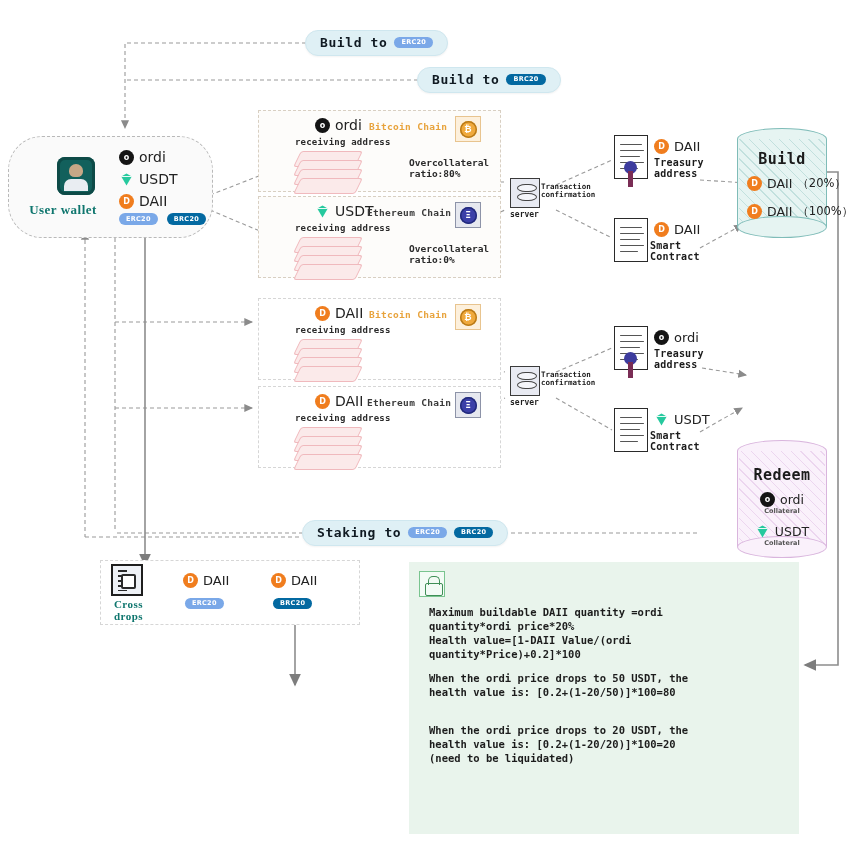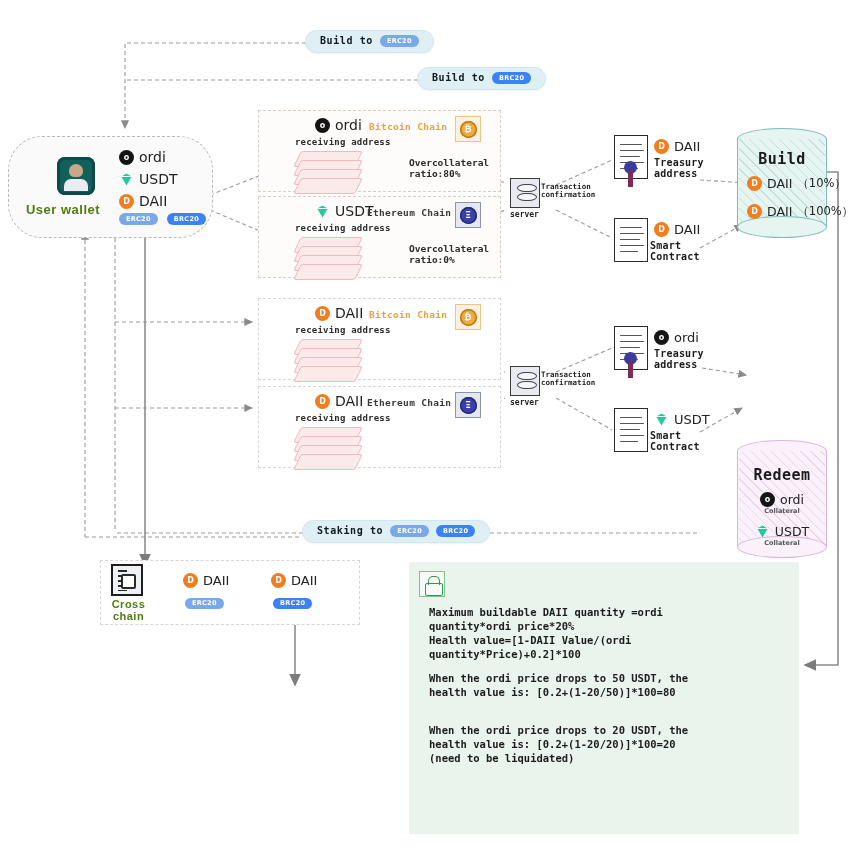--- a/index.html
+++ b/index.html
@@ -11,56 +11,56 @@
   #canvas {
     position: relative;
     width: 860px; height: 848px;
     background: #ffffff;
     overflow: hidden;
   }
   .abs { position: absolute; }
 
   
   .mono-b {
-    font-family: Liberation Sans, sans-serif;
+    font-family: Liberation Serif, serif;
     font-weight: bold;
-    color: #4d7c0f;
+    color: #0f766e;
     letter-spacing: .5px;
   }
 
   
   .pill {
     display: flex; align-items: center; gap: 7px;
     background: #dff0f5;
     border: 1px solid #cfe7ef;
     border-radius: 16px;
     padding: 4px 14px 5px 14px;
     box-shadow: 0 1px 2px rgba(0,0,0,.05);
   }
   .pill .ptext {
     font-family: "DejaVu Sans Mono", monospace;
-    font-weight: bold; font-size: 10px; color: #101a22;
+    font-weight: bold; font-size: 13px; color: #101a22;
     letter-spacing: .6px;
   }
 
   
   .chip {
     display: inline-block;
     border-radius: 8px;
     font-family: "DejaVu Sans", sans-serif;
     font-weight: bold;
     font-size: 6.5px;
     color: #ffffff;
     letter-spacing: .3px;
     padding: 2.5px 7px 2.5px 7px;
     line-height: 1;
     vertical-align: middle;
   }
   .chip.erc { background: #7aa8e8; }
-  .chip.brc { background: #3b82f6; }
+  .chip.brc { background: #0369a1; }
 
   
   .coin {
     display: inline-block;
     width: 15px; height: 15px;
     border-radius: 50%;
     line-height: 15px; text-align: center;
     font-size: 8px; font-weight: bold;
     color: #fff;
     font-family: "DejaVu Sans", sans-serif;
@@ -566,21 +566,21 @@
   <div class="abs cyl" style="left:737px; top:128px; width:90px; height:110px; --stroke:#7fbcb8; --fill:#e6f4f2; --hatch:rgba(127,188,184,.35);">
     <div class="top"></div>
       <div class="body"></div>
       <div class="hatch"></div>
       <div class="bot"></div>
     <div class="content">
       <div class="abs cylTitle" style="left:0; right:0; top:22px;">Build</div>
       <div class="abs tokrow" style="left:10px; top:48px; font-size:12.5px;">
         <span class="coin daii">D</span>
         <span>DAII</span>
-        <span style="font-size:11.5px;">（10%）</span>
+        <span style="font-size:11.5px;">（20%）</span>
       </div>
       <div class="abs tokrow" style="left:10px; top:76px; font-size:12.5px;">
         <span class="coin daii">D</span>
         <span>DAII</span>
         <span style="font-size:11.5px;">（100%）</span>
       </div>
     </div>
   </div>
 
   <div class="abs cyl" style="left:737px; top:330px; width:90px; height:118px; --stroke:#d9b5dd; --fill:#faf1fb; --hatch:rgba(214,170,220,.38);">
@@ -611,21 +611,21 @@
       </div>
     </div>
   </div>
 
   <div class="abs region plain" style="left:100px; top:560px; width:260px; height:65px;">
     <div class="abs" style="left:10px; top:3px;">
         <div class="xicon"></div>
       </div>
     <div class="abs mono-b" style="left:0; top:37px; width:55px; text-align:center; font-size:11px; line-height:1.1;">
       <div>Cross</div>
-      <div>chain</div>
+      <div>drops</div>
     </div>
 
     <div class="abs" style="left:82px; top:12px;">
       <div class="tokrow" style="font-size:13px;">
         <span class="coin daii">D</span>
         <span>DAII</span>
       </div>
       <div style="margin-top:5px; margin-left:2px;">
         <span class="chip erc">ERC20</span>
       </div>

